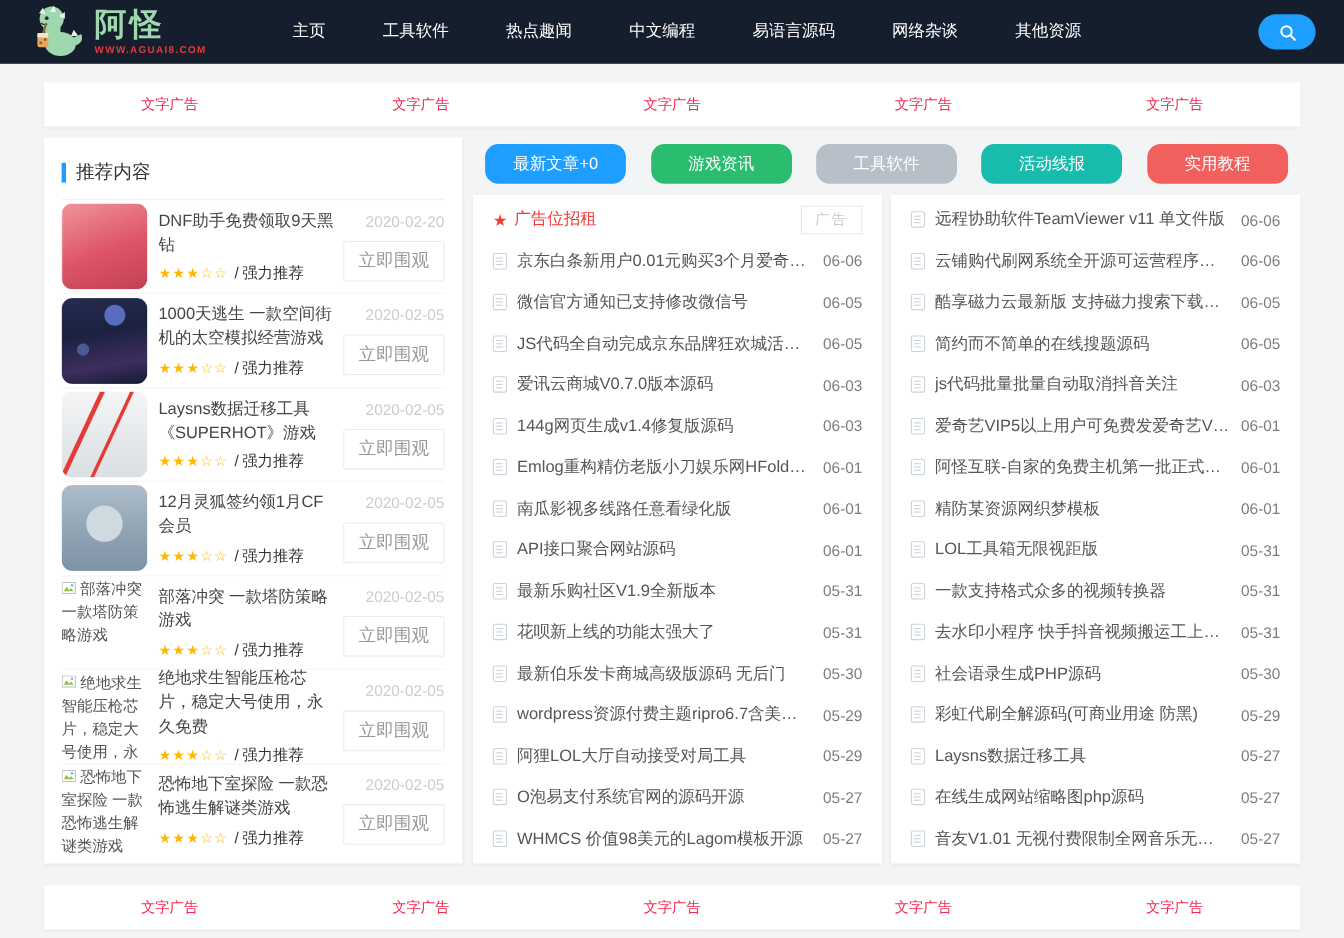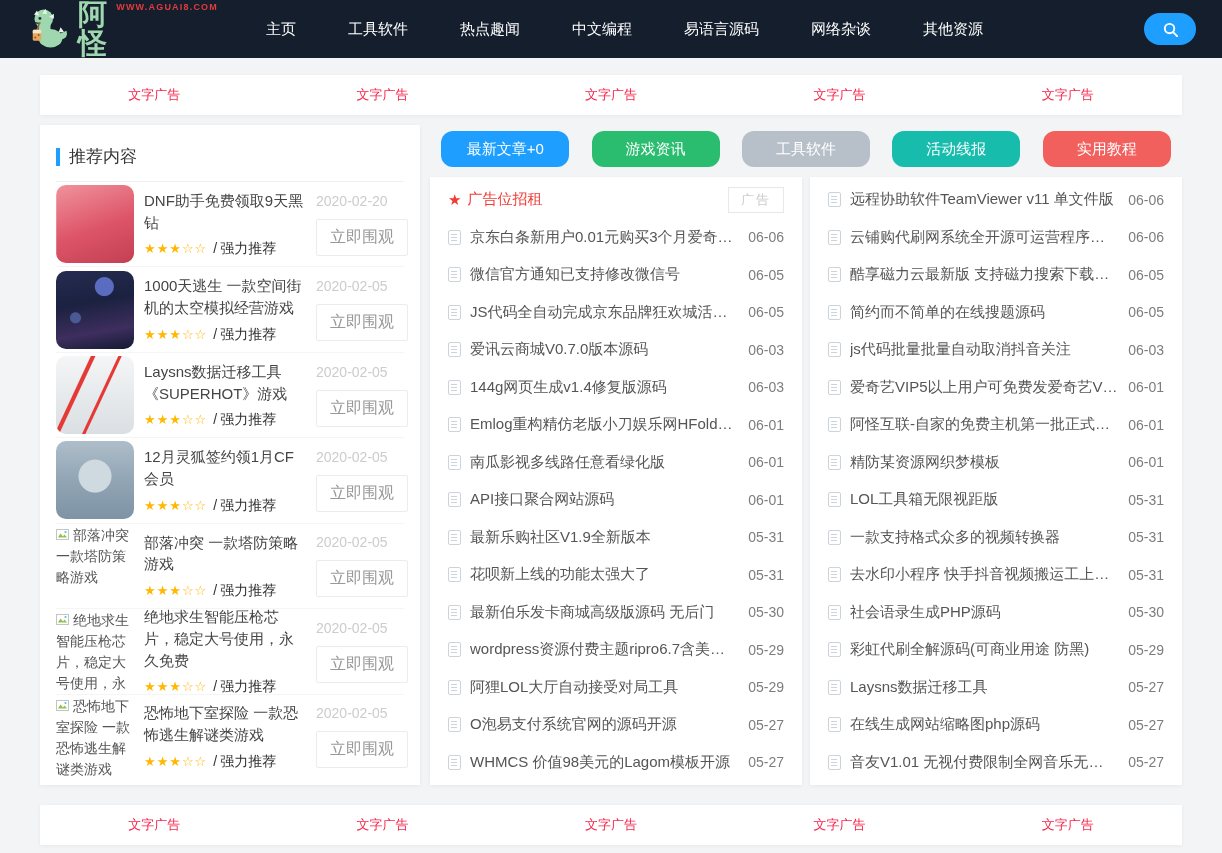--- a/index.html
+++ b/index.html
@@ -2,21 +2,21 @@
 <html><head>
 <meta charset="utf-8">
 <style>
   html,body{margin:0;padding:0;}
   body{background:#f3f4f5;font-family:"Liberation Sans","DejaVu Sans",sans-serif;}
   .page{position:relative;width:1222px;height:853px;background:#f3f4f5;overflow:hidden;}
 
   
   .navbar{height:58px;background:#141e2c;display:flex;align-items:center;padding:0 26px;box-sizing:border-box;}
   .logo{display:flex;align-items:center;gap:8px;width:192px;cursor:pointer;}
-  .logo-txt{display:flex;flex-direction:row;line-height:1;}
+  .logo-txt{display:flex;flex-direction:column;line-height:1;}
   .logo-name{color:#9fd7ae;font-size:29px;font-weight:bold;letter-spacing:3px;}
   .logo-url{color:#e23b3f;font-size:9px;font-weight:bold;letter-spacing:1.2px;margin-top:3px;}
   .nav-items{display:flex;margin-left:22px;}
   .nav-item{color:#ffffff;font-size:15px;padding:0 26px;line-height:58px;cursor:pointer;white-space:nowrap;}
   .search-btn{margin-left:auto;width:52px;height:32px;border:none;border-radius:16px;background:#1e9fff;display:flex;align-items:center;justify-content:center;cursor:pointer;}
 
   
   .ads{display:flex;margin:17px 40px 0;height:40px;background:#ffffff;box-shadow:0 1px 4px rgba(0,0,0,.05);}
   .ads.bottom{margin-top:20px;}
   .ad{flex:1;display:flex;align-items:center;justify-content:center;font-size:13px;color:#f5264c;cursor:pointer;}
@@ -36,21 +36,21 @@
   .t2{background-image:radial-gradient(circle at 62% 20%,#5a6cc0 0 9px,transparent 10px),radial-gradient(circle at 25% 60%,#4a5a94 0 5px,transparent 6px),linear-gradient(170deg,#252c50 0%,#1b2140 40%,#3d2e5e 75%,#141a33 100%);}
   .t3{background-image:linear-gradient(115deg,transparent 30%,#e53935 31% 34%,transparent 35% 54%,#e53935 55% 57%,transparent 58%),linear-gradient(180deg,#f4f5f6,#dadfe3);}
   .t4{background-image:radial-gradient(circle at 50% 45%,#cfd9e0 0 16px,transparent 17px),linear-gradient(180deg,#aebdc9 0%,#8fa3b3 55%,#7e93a5 100%);}
   .thumb-alt{width:78px;height:82px;flex:none;font-size:14px;color:#555;line-height:1.5;overflow:hidden;word-break:break-all;}
   .thumb-alt svg{vertical-align:-2px;margin-right:2px;}
   .sb-mid{flex:1;margin:0 10px;min-width:0;}
   .sb-t{font-size:15px;color:#454545;line-height:1.45;}
   .sb-r{margin-top:7px;font-size:14px;color:#333;white-space:nowrap;}
   .st{color:#ffb800;font-size:13px;letter-spacing:1px;}
   .sep{margin:0 3px 0 6px;color:#333;}
-  .sb-right{width:88px;flex:none;display:flex;flex-direction:column;align-items:flex-start;justify-content:center;gap:10px;}
+  .sb-right{width:88px;flex:none;display:flex;flex-direction:column;align-items:flex-end;justify-content:center;gap:10px;}
   .sb-date{font-size:14px;color:#ccc;white-space:nowrap;}
   .sb-btn{font-size:16px;color:#999;background:#fff;border:1px solid #ececec;border-radius:2px;padding:7px 13px;cursor:pointer;white-space:nowrap;}
 
   
   .main{flex:1;display:flex;flex-direction:column;min-width:0;}
   .cat-row{display:flex;justify-content:space-around;margin:6px 0 10px;}
   .cat-btn{width:128px;height:36px;border:none;border-radius:12px;color:#fff;font-size:15px;cursor:pointer;}
   .lists{flex:1;display:flex;gap:8px;min-height:0;}
   .list-col{flex:1;background:#fff;box-shadow:0 1px 4px rgba(0,0,0,.06);padding:4px 18px;box-sizing:border-box;display:flex;flex-direction:column;min-width:0;}
   .lrow{flex:1;display:flex;align-items:center;min-width:0;cursor:pointer;}

